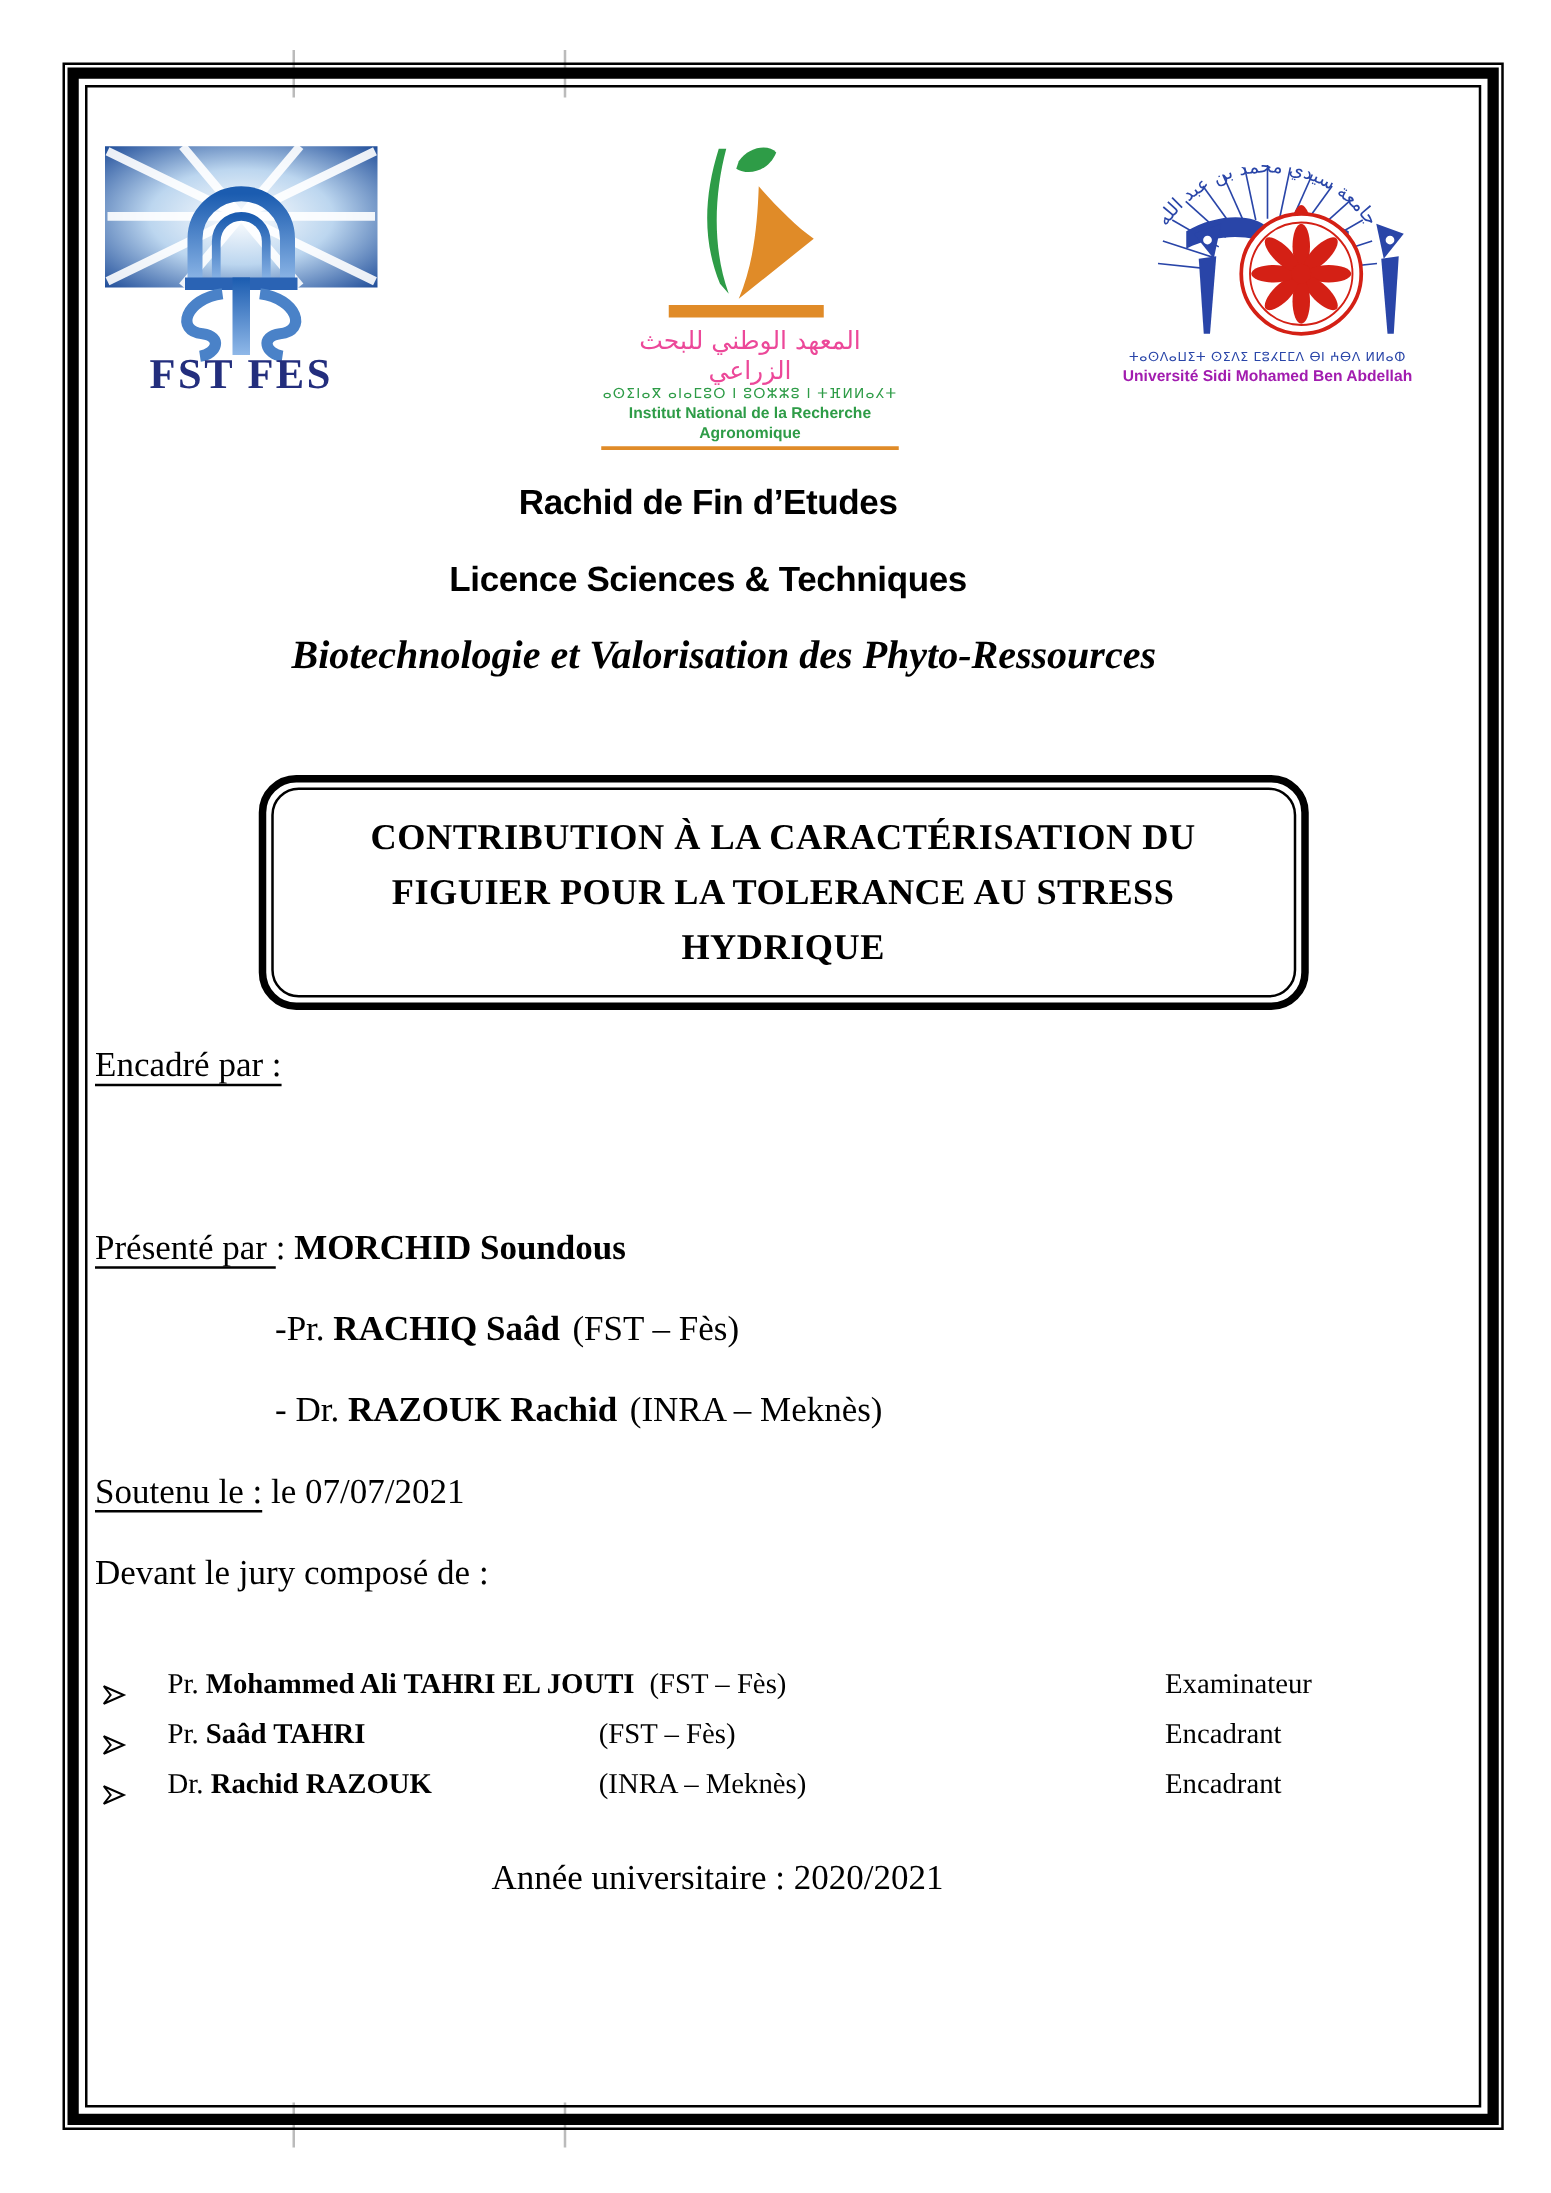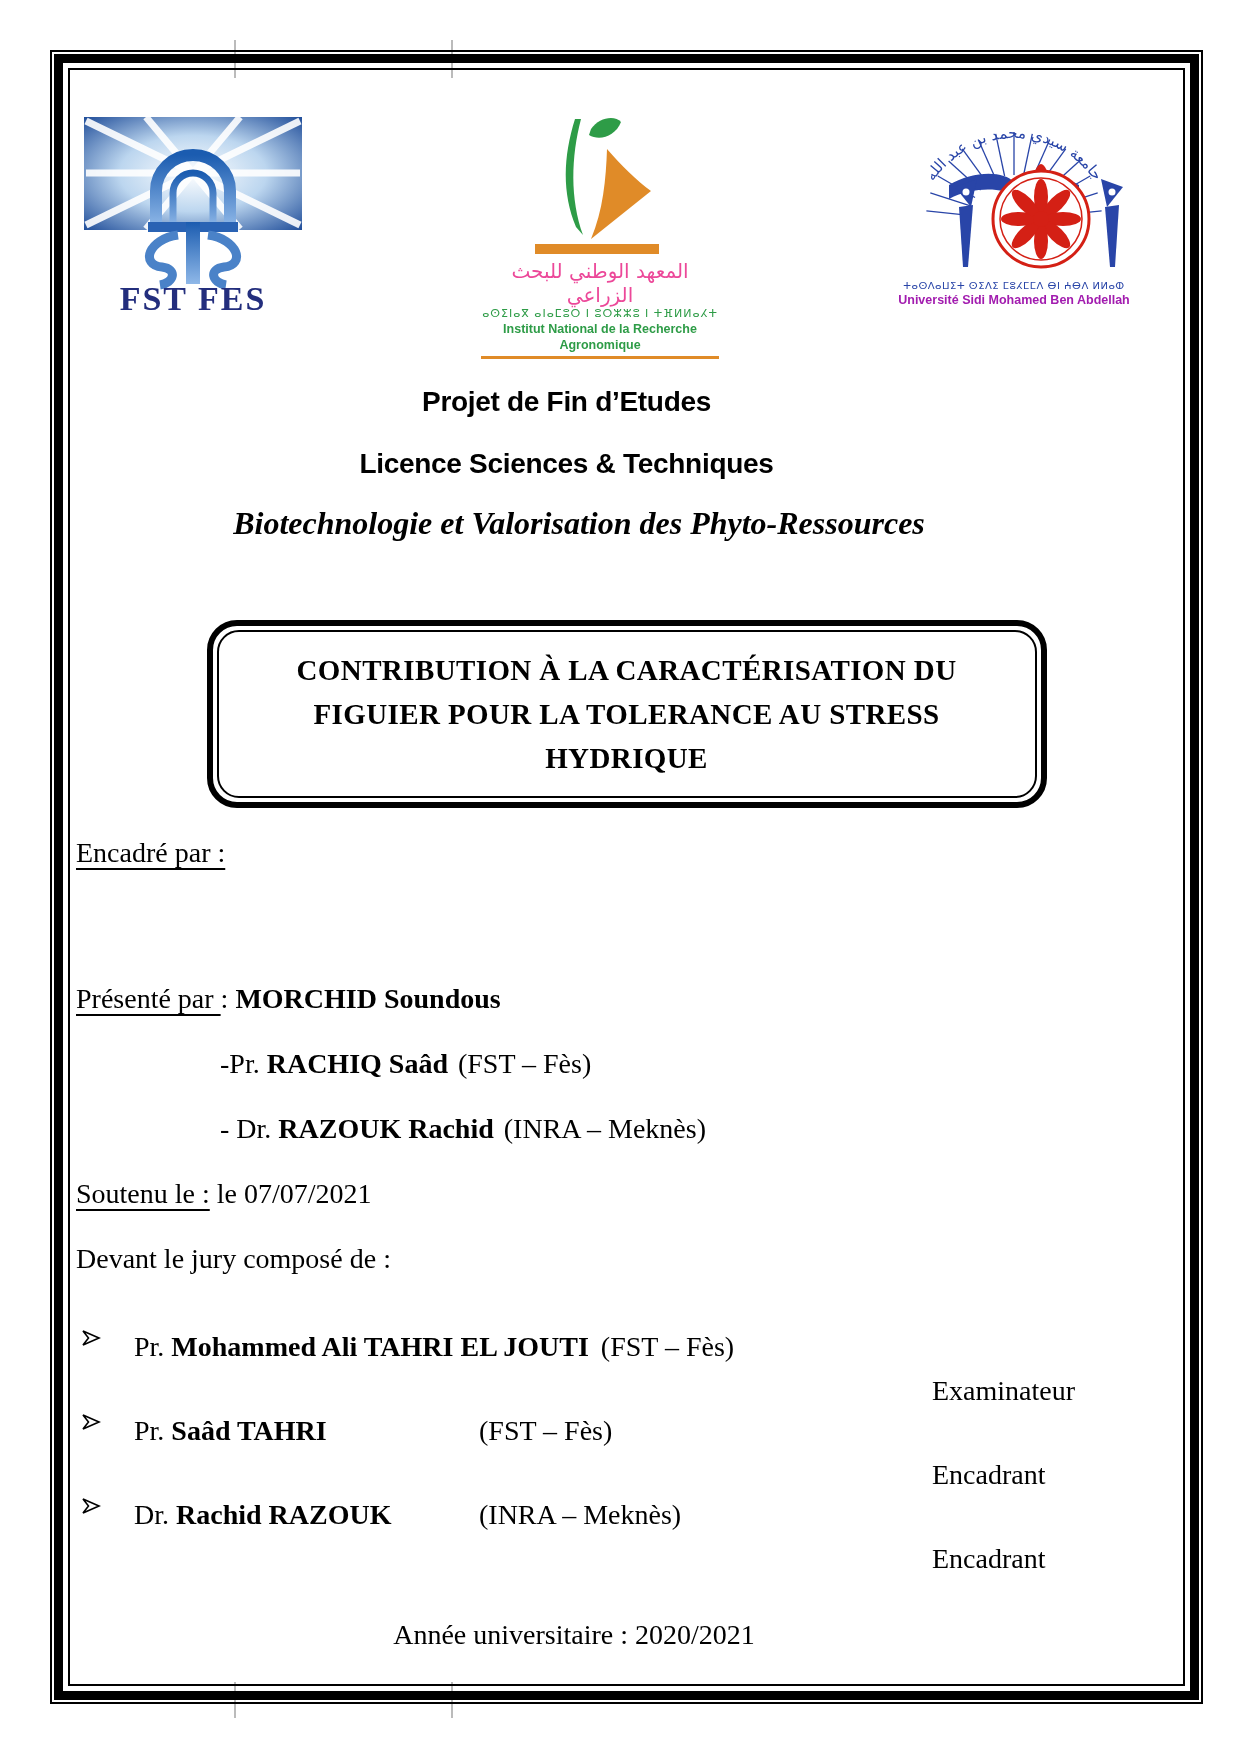--- a/index.html
+++ b/index.html
@@ -40,26 +40,26 @@
                    letter-spacing:.4px;}
   
   .line{font-size:28px;line-height:40px;margin:25px 0 0 0;}
   .line.presented{margin-top:106px;}
   .line.sup{margin-left:144px;}
   .u{text-decoration:underline;text-underline-offset:6px;text-decoration-thickness:2px;}
   .b{font-weight:bold;}
   .aff{margin-left:10px;}
   
   .jury{margin-top:48px;}
-  .jury-row{display:flex;align-items:flex-start;font-size:28px;line-height:40px;}
+  .jury-row{display:flex;align-items:flex-end;font-size:23px;line-height:40px;}
   .j-bullet{width:58px;display:inline-flex;align-items:center;padding-left:4px;box-sizing:border-box;}
   .j-main{flex:1;display:flex;align-items:baseline;}
   .j-namecol{display:inline-block;min-width:333px;}
   .j-affil{margin-left:12px;}
-  .j-role{width:245px;text-align:left;margin-top:44px;}
+  .j-role{width:245px;text-align:left;}
   
   .annee{margin-top:40px;text-align:center;font-size:28px;padding-right:105px;}
 </style>
 </head>
 <body>
 
 <div class="page">
 
   <div class="tick" style="left:234px;top:40px;height:38px;"></div>
   <div class="tick" style="left:451px;top:40px;height:38px;"></div>
@@ -172,21 +172,21 @@
               <ellipse cx="152" cy="82" rx="7" ry="18" fill="#d42015" transform="rotate(270 152 104)"></ellipse>
               <ellipse cx="152" cy="82" rx="7" ry="18" fill="#d42015" transform="rotate(315 152 104)"></ellipse>
               <circle cx="152" cy="104" r="8" fill="#d42015"></circle>
             </g>
           </svg>
           <div class="usmba-tif">ⵜⴰⵙⴷⴰⵡⵉⵜ ⵙⵉⴷⵉ ⵎⵓⵃⵎⵎⴷ ⴱⵏ ⵄⴱⴷ ⵍⵍⴰⵀ</div>
           <div class="usmba-fr">Université Sidi Mohamed Ben Abdellah</div>
         </figure>
       </div>
 
-      <div class="h-sans first">Projet de Fin d’Etudes</div>
+      <div class="h-sans first">Rachid de Fin d’Etudes</div>
       <div class="h-sans second">Licence Sciences &amp; Techniques</div>
       <div class="h-italic">Biotechnologie et Valorisation des Phyto-Ressources</div>
 
       <div class="title-box-outer">
         <div class="title-box-inner">
           <div>CONTRIBUTION À LA CARACTÉRISATION DU</div>
           <div>FIGUIER POUR LA TOLERANCE AU STRESS</div>
           <div>HYDRIQUE</div>
         </div>
       </div>

